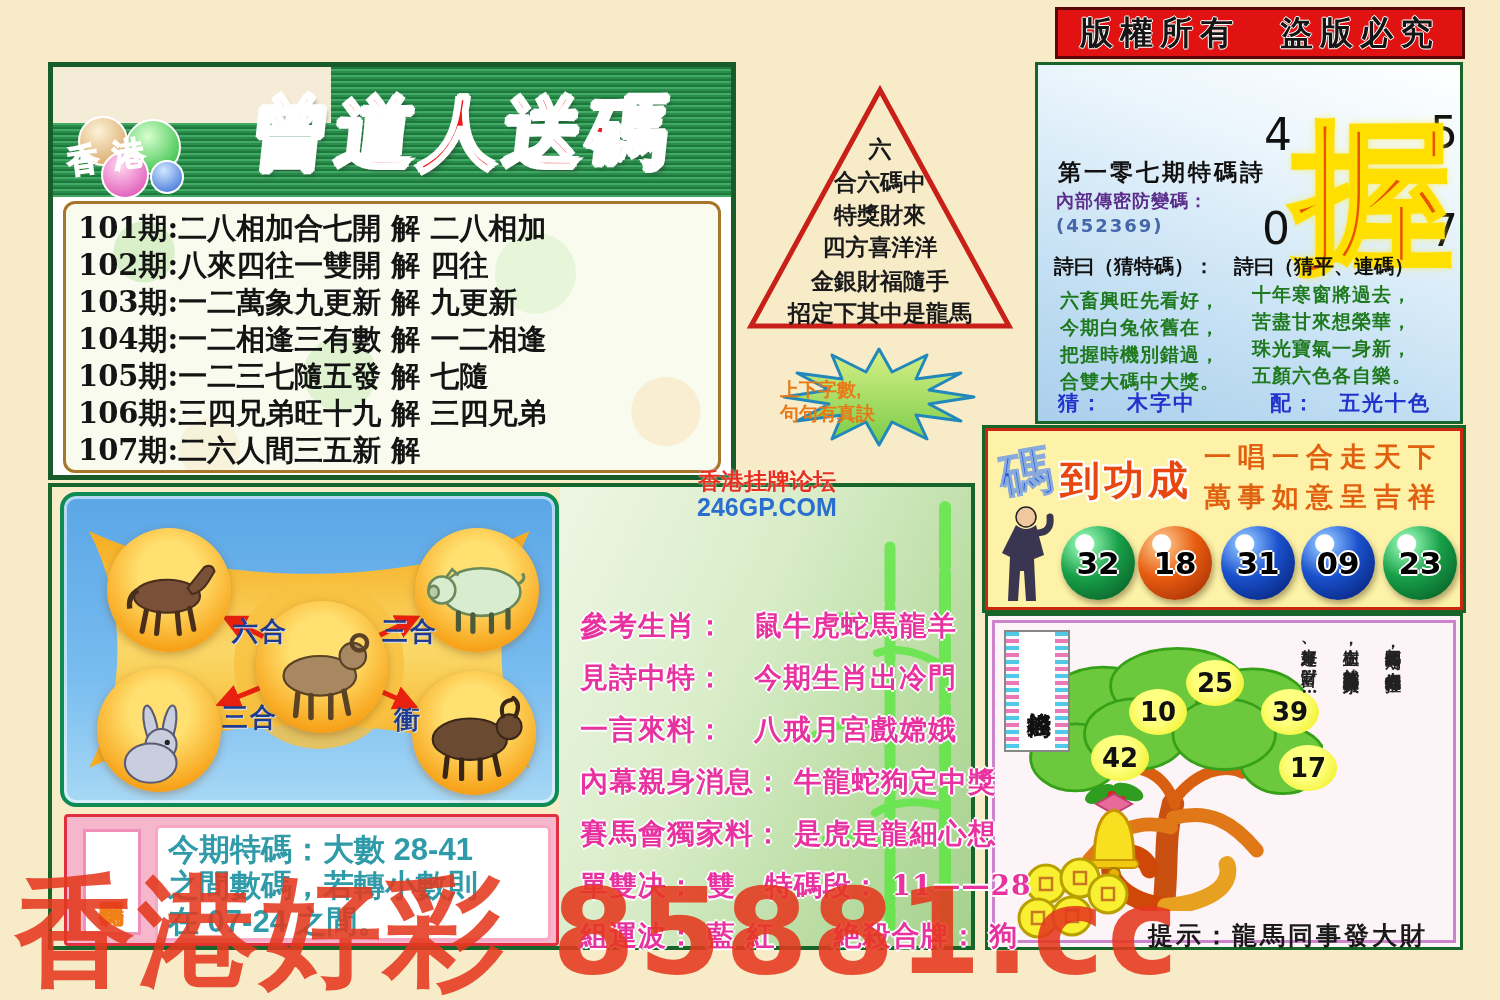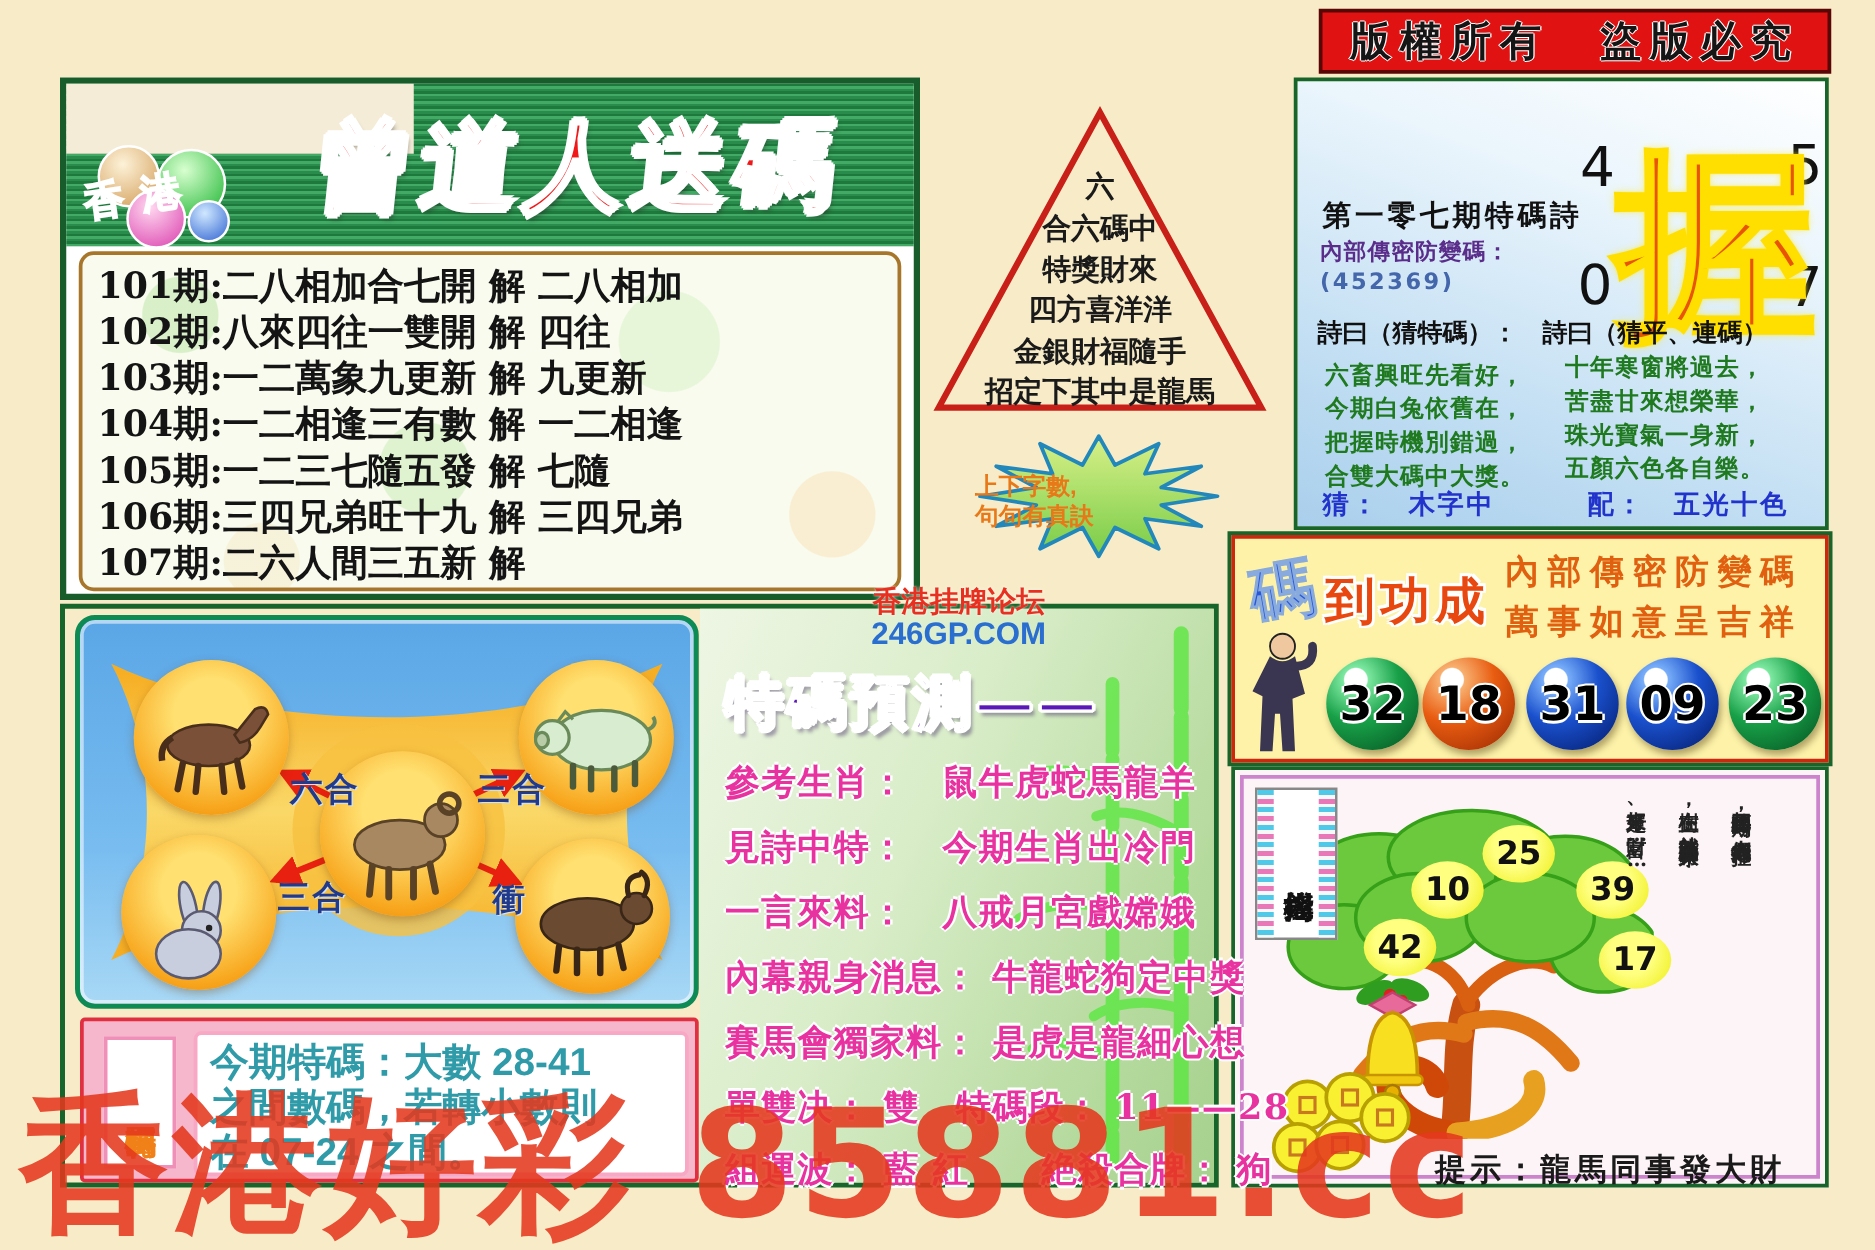--- a/index.html
+++ b/index.html
@@ -36,21 +36,21 @@
     background:linear-gradient(200deg,#ffffff 0%,#eaf5fc 30%,#bedcf2 75%,#aacfec 100%)}
   #mystic-title{left:16px;top:8px;font-size:46px;font-weight:900;color:#e63030;letter-spacing:4px;
     -webkit-text-stroke:2px #fff;text-shadow:-2px 0 #ffd8d8,2px 0 #ffd8d8,0 -2px #ffd8d8,0 2px #ffd8d8,0 0 8px #ffb0b0}
   #big-char{left:240px;top:24px;width:190px;text-align:center;font-size:162px;font-weight:900;color:#e85400;
     -webkit-text-stroke:3px #ffdf00;text-shadow:0 0 3px #ffe000,0 0 8px #ffec40}
   .corner-num{font-family:"DejaVu Sans",sans-serif;font-size:44px;color:#111}
   .poem-col{font-size:19px;font-weight:700;color:#1f7a1f;line-height:27px;letter-spacing:1px}
   .blue-line{font-size:21px;font-weight:800;color:#2233cc;letter-spacing:2px}
   #p-success{left:985px;top:428px;width:478px;height:182px;background:#fdf2a8;border:3px solid #cc2810;box-shadow:0 0 0 3px #17652a}
   .ball{width:74px;height:74px;border-radius:50%;display:flex;align-items:center;justify-content:center;
-    font-family:"DejaVu Sans",sans-serif;font-size:38px;font-weight:800;color:#000;
+    font-family:"DejaVu Sans",sans-serif;font-size:31px;font-weight:800;color:#000;
     text-shadow:-2px 0 #fff,2px 0 #fff,0 -2px #fff,0 2px #fff;box-shadow:2px 4px 6px rgba(60,40,0,.4)}
   .ball.green{background:radial-gradient(circle at 32% 24%,#fff 0 9px,#7de8a0 10px,#18a048 45%,#0c7030 78%,#064818 100%)}
   .ball.orange{background:radial-gradient(circle at 32% 24%,#fff 0 9px,#f8b070 10px,#e85c10 45%,#b83c08 78%,#803008 100%)}
   .ball.blue{background:radial-gradient(circle at 32% 24%,#fff 0 9px,#78aef8 10px,#1a50cc 45%,#0c2f90 78%,#081f60 100%)}
   #p-tree{left:985px;top:613px;width:478px;height:337px;border:3px solid #17652a;background:#fdf4f7}
   #tree-inner{left:4px;top:4px;right:4px;bottom:4px;border:3px solid #cc84cc}
   .stripe{width:13px;align-self:stretch;background:repeating-linear-gradient(180deg,#50c8e8 0 4px,#f8f8f8 4px 7px,#e878b8 7px 11px,#f8f8f8 11px 14px)}
   .fruit{position:absolute;width:58px;height:46px;border-radius:50%;
     background:radial-gradient(circle at 45% 38%,#ffff80 0 40%,#ecec10 100%);
     display:flex;align-items:center;justify-content:center;font-family:"DejaVu Sans",sans-serif;
@@ -179,21 +179,21 @@
       <div>珠光寶氣一身新，</div>
       <div>五顏六色各自樂。</div>
     </div>
     <div class="abs blue-line" style="left:20px;top:324px">猜：　木字中</div>
     <div class="abs blue-line" style="left:232px;top:324px">配：　五光十色</div>
   </div>
 
   <div id="p-success" class="abs">
     <div class="abs serif" style="left:12px;top:8px;font-size:52px;font-weight:900;color:#2858d8;transform:rotate(-10deg);-webkit-text-stroke:1px #8ad">碼</div>
     <div class="abs serif ow" style="left:72px;top:22px;font-size:40px;font-weight:900;color:#e84810;letter-spacing:4px">到功成</div>
-    <div class="abs serif" style="left:216px;top:8px;font-size:27px;font-weight:900;color:#e06010;letter-spacing:7px">內部傳密防變碼</div>
+    <div class="abs serif" style="left:216px;top:8px;font-size:27px;font-weight:900;color:#e06010;letter-spacing:7px">一唱一合走天下</div>
     <div class="abs serif" style="left:216px;top:48px;font-size:27px;font-weight:900;color:#e06010;letter-spacing:7px">萬事如意呈吉祥</div>
     <svg class="abs" style="left:8px;top:72px" width="60" height="104" viewBox="0 0 60 104">
       <circle cx="30" cy="14" r="10" fill="#f0c8a0" stroke="#222" stroke-width="1.5"></circle>
       <path d="M20,22 q10,8 20,0 l8,30 -10,4 2,42 -10,0 -2,-30 -4,0 -2,30 -10,0 2,-44 -8,-4 z" fill="#3a3550"></path>
       <path d="M40,30 q16,0 14,-16" stroke="#3a3550" stroke-width="7" fill="none" stroke-linecap="round"></path>
     </svg>
     <div class="abs ball green" style="left:73px;top:95px">32</div>
     <div class="abs ball orange" style="left:150px;top:95px">18</div>
     <div class="abs ball blue" style="left:233px;top:95px">31</div>
     <div class="abs ball blue" style="left:313px;top:95px">09</div>
@@ -386,21 +386,20 @@
 
     <div id="p-range" class="abs">
       <div id="range-label" class="abs vt">特碼範圍</div>
       <div id="range-box" class="abs">
         <div class="range-line">今期特碼：大數 28-41</div>
         <div class="range-line">之間數碼，若轉小數則</div>
         <div class="range-line">在 07-24 之間。</div>
       </div>
     </div>
 
-    <div id="forecast-title" class="abs serif">特碼預測——</div>
     <div class="fc-line serif" style="top:120px">參考生肖：　鼠牛虎蛇馬龍羊</div>
     <div class="fc-line serif" style="top:172px">見詩中特：　今期生肖出冷門</div>
     <div class="fc-line serif" style="top:224px">一言來料：　八戒月宮戲嫦娥</div>
     <div class="fc-line serif" style="top:276px">內幕親身消息： 牛龍蛇狗定中獎</div>
     <div class="fc-line serif" style="top:328px">賽馬會獨家料： 是虎是龍細心想</div>
     <div class="fc-line serif" style="top:380px">單雙决： 雙　特碼段： 11——28</div>
     <div class="fc-line serif" style="top:430px">組運波： 藍 紅　　絶殺合牌： 狗</div>
   </div>
 
   <div id="wm-forum" class="abs">

